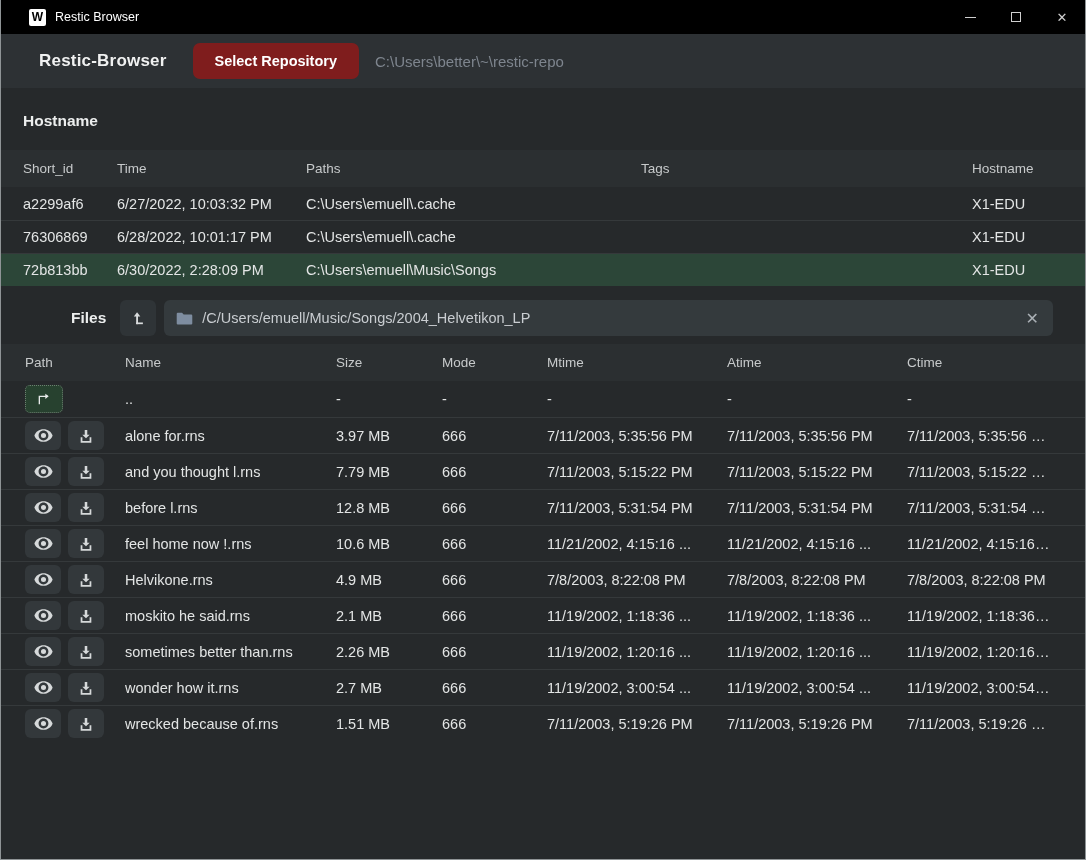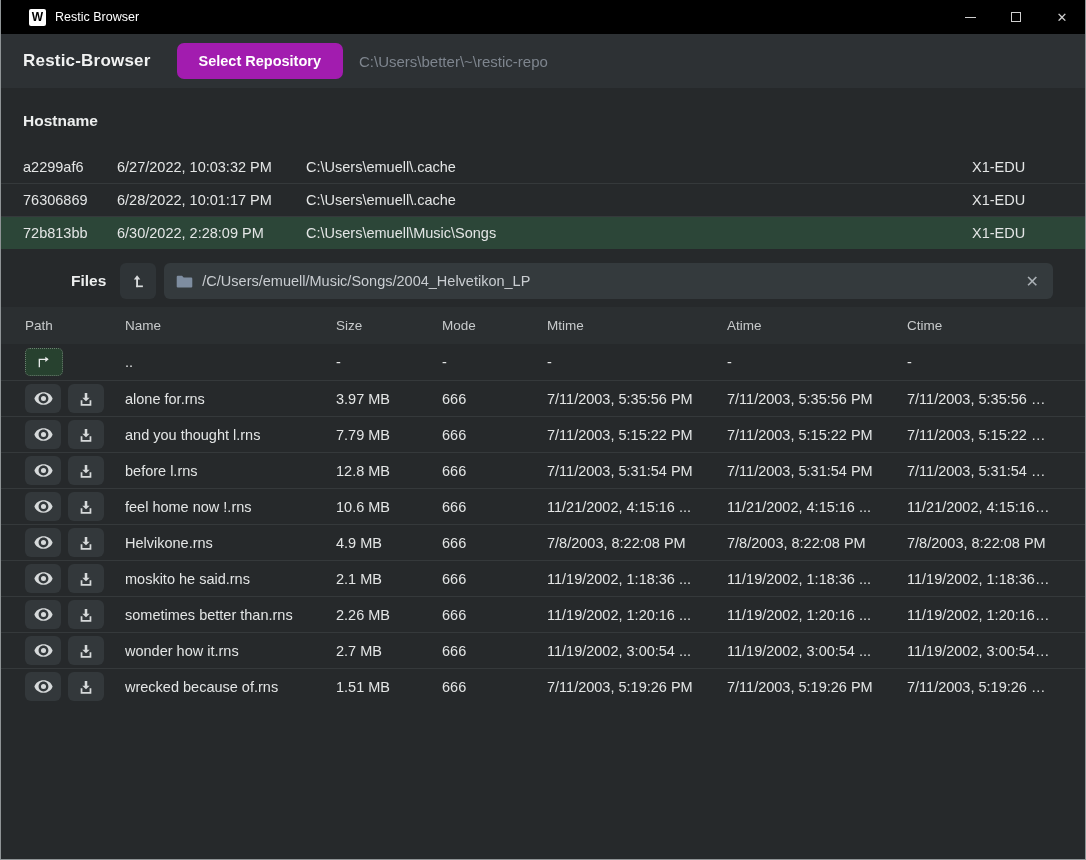--- a/index.html
+++ b/index.html
@@ -20,24 +20,24 @@
     font-weight:bold; font-size:12px; display:flex; align-items:center; justify-content:center;
     margin-left:28px; border-radius:2px;
   }
   .titlebar-title { color:#fff; font-size:12.5px; margin-left:9px;text-align:center; }
   .win-controls { margin-left:auto; display:flex; height:100%; }
   .win-btn { width:46px; height:100%; display:flex; align-items:center; justify-content:center; color:#cfcfcf; cursor:default; }
   .min-glyph { width:11px; height:1px; background:#cfcfcf; display:block; }
   .max-glyph { width:10px; height:10px; border:1px solid #cfcfcf; display:block; }
   .close-glyph { font-size:13px; line-height:1; }
   
-  .header { height:54px; background:#2d3134; display:flex; align-items:center; padding:0 22px; flex:0 0 auto; }
+  .header { height:54px; background:#2d3134; display:flex; align-items:center; padding:0 38px; flex:0 0 auto; }
   .app-title { font-size:17px; font-weight:bold; color:#f0f1f1; letter-spacing:.2px; }
   .select-repo-btn {
-    margin-left:26px; background:#a21caf; color:#fff; border:none;
+    margin-left:26px; background:#7f1d1d; color:#fff; border:none;
     font-family:inherit; font-size:14.5px; font-weight:bold;
     padding:10px 22px; border-radius:7px; cursor:pointer;
   }
   .repo-path { margin-left:16px; color:#7e858e; font-size:15px; }
   
   .section-title { font-size:15.5px; font-weight:bold; color:#eceeee; }
   .snap-title-bar { padding:24px 22px 20px 22px; }
   
   .snap-grid { display:grid; grid-template-columns:94px 189px 335px 331px 1fr; align-items:center; padding:0 22px; }
   .files-grid { display:grid; grid-template-columns:100px 211px 106px 105px 180px 180px 1fr; align-items:center; padding:0 24px; }
@@ -99,20 +99,27 @@
   <div class="header">
     <div class="app-title">Restic-Browser</div>
     <button class="select-repo-btn">Select Repository</button>
     <div class="repo-path">C:\Users\better\~\restic-repo</div>
   </div>
 
   <div class="snap-title-bar">
     <span class="section-title">Hostname</span>
   </div>
 
+  <div class="snap-grid t-head">
+    <div class="cell">Short_id</div>
+    <div class="cell">Time</div>
+    <div class="cell">Paths</div>
+    <div class="cell">Tags</div>
+    <div class="cell">Hostname</div>
+  </div>
   <div id="snap-rows">
   <div class="snap-grid t-row">
     <div class="cell">a2299af6</div>
     <div class="cell">6/27/2022, 10:03:32 PM</div>
     <div class="cell">C:\Users\emuell\.cache</div>
     <div class="cell"></div>
     <div class="cell">X1-EDU</div>
   </div>
 
   <div class="snap-grid t-row">

